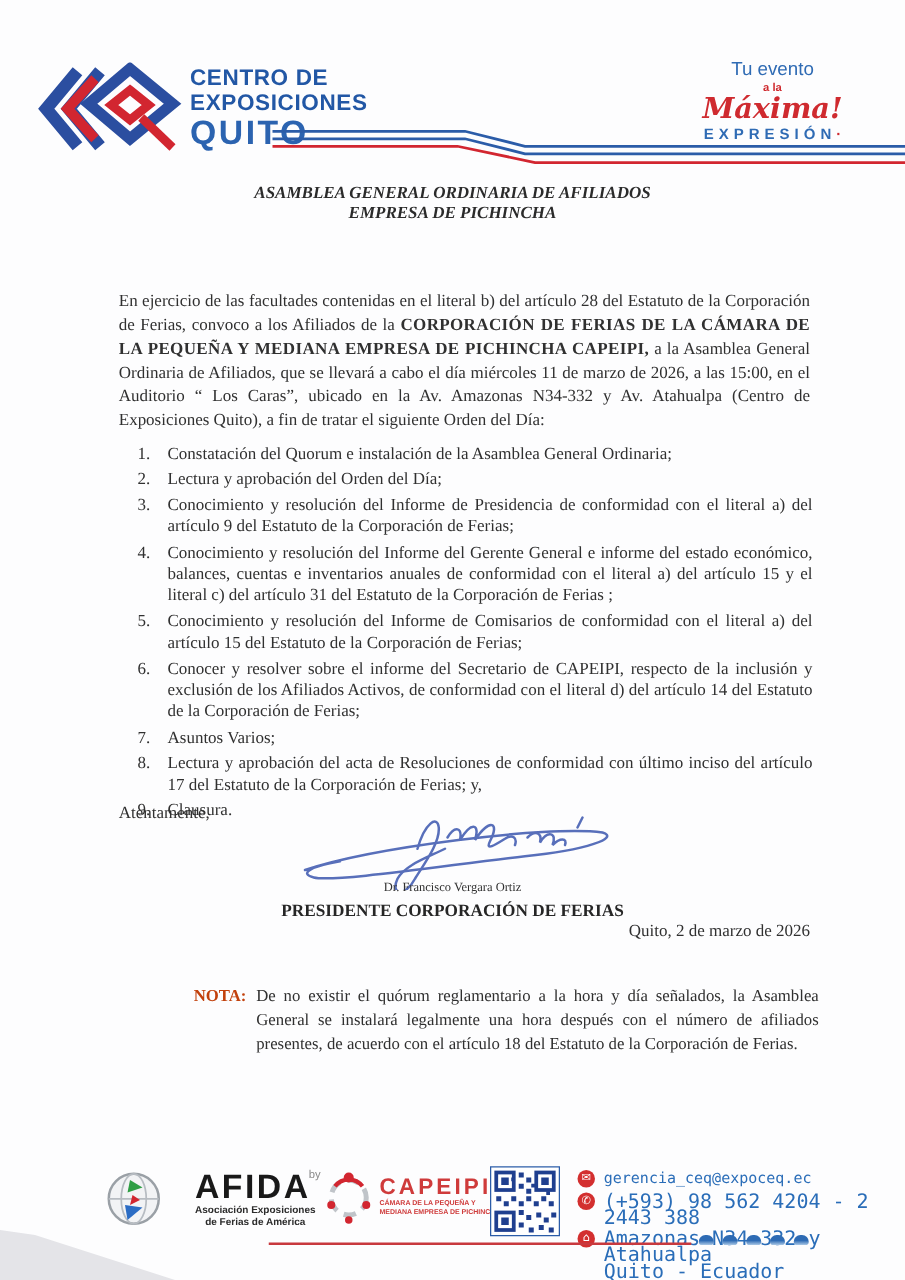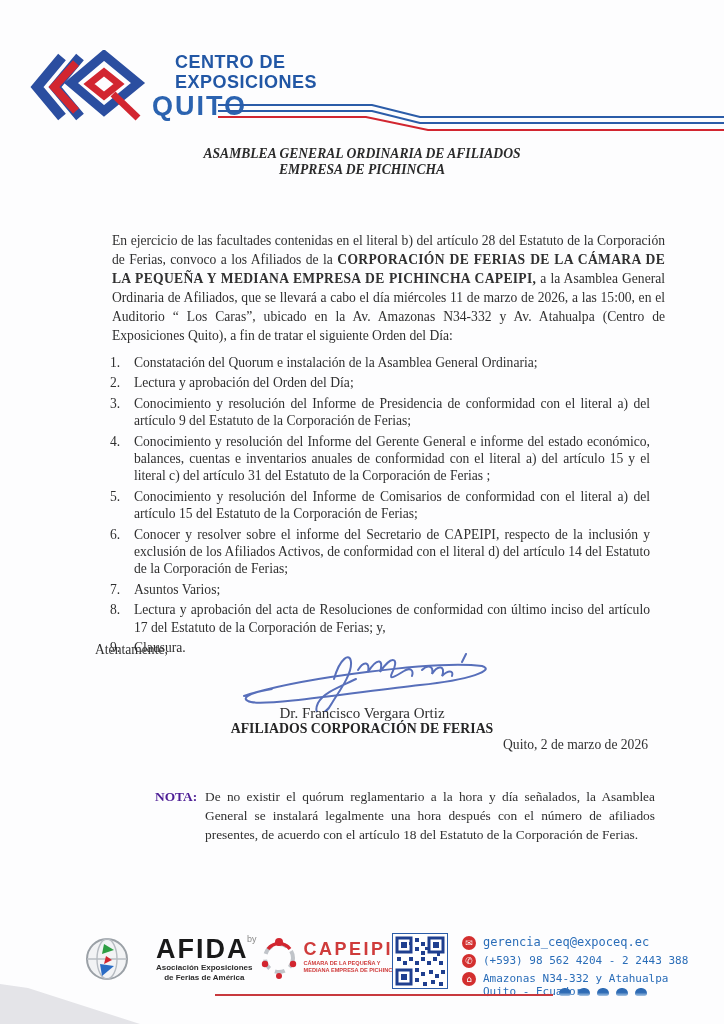--- a/index.html
+++ b/index.html
@@ -2,51 +2,51 @@
 <html><head>
 <meta charset="utf-8">
 <style>
   html,body{margin:0;padding:0;background:#ffffff;}
   .page{position:relative;width:724px;height:1024px;background:#fdfdfe;overflow:hidden;
         font-family:"Liberation Serif",serif;color:#303030;}
   
   .ceq-logo-icon{position:absolute;left:28px;top:50px;}
   .ceq-logo-text{position:absolute;left:152px;top:53px;line-height:1;}
   .ceq-line{font-family:"Liberation Sans",sans-serif;font-weight:bold;color:#2257a5;
-            font-size:18px;letter-spacing:.5px;margin-bottom:2px;margin-left:23px;}
+            font-size:18px;letter-spacing:.5px;margin-bottom:2px;}
   .ceq-quito{font-family:"Liberation Sans",sans-serif;font-weight:bold;color:#2b63b0;
              font-size:27px;letter-spacing:2px;margin-top:1px;}
   .stripes{position:absolute;left:0;top:96px;}
   .tagline{position:absolute;right:26px;top:48px;width:160px;text-align:center;line-height:1.05;}
   .tg-evento{font-family:"Liberation Sans",sans-serif;color:#2f6bb4;font-size:15px;}
   .tg-ala{font-family:"Liberation Sans",sans-serif;color:#cf2a2f;font-size:9px;font-weight:bold;margin-top:2px;}
   .tg-maxima{font-family:"DejaVu Serif",serif;font-style:italic;font-weight:bold;color:#cf2a2f;
              font-size:23px;margin-top:0;}
   .tg-expresion{font-family:"Liberation Sans",sans-serif;color:#2f6bb4;font-weight:bold;
                 font-size:12px;letter-spacing:4px;margin-top:2px;}
   .tg-expresion .reddot{color:#cf2a2f;letter-spacing:0;}
   
   .title-block{position:absolute;left:60px;top:146px;width:604px;text-align:center;
                font-weight:bold;font-size:13.6px;line-height:16.4px;color:#2b2b2b;font-style:italic;}
   .intro{position:absolute;left:95px;top:231px;width:553px;text-align:justify;
-         font-size:13.6px;line-height:19.1px;margin-left:17px;}
+         font-size:13.6px;line-height:19.1px;}
   .intro b{letter-spacing:.3px;}
   .agenda{position:absolute;left:110px;top:354px;width:540px;font-size:13.6px;}
   .agenda-item{display:flex;margin-bottom:3px;line-height:17.4px;}
   .agenda-num{width:24px;flex:0 0 24px;}
   .agenda-text{flex:1;text-align:justify;}
   .salutation{position:absolute;left:95px;top:642px;font-size:13.6px;}
   .signature{position:absolute;left:238px;top:646px;}
-  .signer-name{position:absolute;left:0;top:705px;width:724px;text-align:center;font-size:15px;}
+  .signer-name{position:absolute;left:0;top:705px;width:724px;text-align:center;font-size:10px;}
   .signer-title{position:absolute;left:0;top:721px;width:724px;text-align:center;
                 font-weight:bold;font-size:13.8px;color:#262626;}
   .date-line{position:absolute;right:76px;top:737px;font-size:13.6px;}
   .note{position:absolute;left:155px;top:788px;width:500px;font-size:13.4px;line-height:18.8px;}
   .note-row{display:flex;}
-  .note-label{flex:0 0 50px;font-weight:bold;color:#4c1d95;}
+  .note-label{flex:0 0 50px;font-weight:bold;color:#c2410c;}
   .note-p{flex:1;text-align:justify;}
   .note-p2{margin-left:50px;margin-top:17px;text-align:justify;}
   
   .afida{position:absolute;left:84px;top:936px;display:flex;align-items:center;gap:18px;}
   .afida-txt{margin-left:8px;line-height:1;}
   .afida-name{font-family:"Liberation Sans",sans-serif;font-weight:bold;color:#191919;
               font-size:27px;letter-spacing:2px;}
   .afida-tag{font-family:"Liberation Sans",sans-serif;font-weight:bold;color:#2c2c2c;
              font-size:8px;text-align:center;line-height:1.15;}
   .capeipi{position:absolute;left:247px;top:934px;display:flex;align-items:center;}
@@ -58,21 +58,21 @@
   .capeipi-tag{font-family:"Liberation Sans",sans-serif;font-weight:bold;color:#cf3b3b;
                font-size:5.6px;line-height:1.25;margin-top:2px;}
   .qr{position:absolute;left:392px;top:933px;}
   .contact{position:absolute;left:462px;top:936px;font-family:"DejaVu Sans Mono",monospace;
            color:#2a6db8;}
   .contact-row{display:flex;align-items:flex-start;margin-bottom:4px;}
   .cicon{flex:0 0 14px;width:14px;height:14px;border-radius:50%;background:#d32f2f;color:#ffffff;
          font-size:9px;line-height:14px;text-align:center;margin-right:7px;
          font-family:"DejaVu Sans",sans-serif;}
   .ctext{font-size:12px;line-height:13px;}
-  .ctext.small{font-size:11px;}
+  .ctext.small{font-size:16px;}
   .footer-redline{position:absolute;left:215px;top:994px;width:338px;height:2px;background:#c8393e;}
   .social{position:absolute;left:559px;top:988px;display:flex;gap:7px;}
   .social .dot{width:12px;height:8px;border-radius:6px 6px 3px 3px;
                background:linear-gradient(#2e6bb4 55%,#aac8e6);}
   .scan-corner{position:absolute;left:0;top:984px;width:140px;height:40px;
                background:#e4e4e8;clip-path:polygon(0 0,20% 10%,100% 100%,0 100%);}
 </style>
 </head>
 <body>
 
@@ -93,20 +93,26 @@
     <div class="ceq-line">EXPOSICIONES</div>
     <div class="ceq-quito">QUITO</div>
   </div>
 
   <svg class="stripes" width="724" height="44" viewBox="0 0 724 44">
     <polyline points="218,9 372,9 420,21 724,21" fill="none" stroke="#2b5ca8" stroke-width="2.2"></polyline>
     <polyline points="218,15 372,15 420,27 724,27" fill="none" stroke="#2b5ca8" stroke-width="2.2"></polyline>
     <polyline points="218,21 366,21 428,34 724,34" fill="none" stroke="#d22630" stroke-width="2.2"></polyline>
   </svg>
 
+  <div class="tagline">
+    <div class="tg-evento">Tu evento</div>
+    <div class="tg-ala">a la</div>
+    <div class="tg-maxima">Máxima!</div>
+    <div class="tg-expresion"><span>EXPRESIÓN</span><span class="reddot">·</span></div>
+  </div>
 
   <div class="title-block">
     <div>ASAMBLEA GENERAL ORDINARIA DE AFILIADOS</div>
     <div>EMPRESA DE PICHINCHA</div>
   </div>
 
   <div class="intro">
     <span>En ejercicio de las facultades contenidas en el literal b) del artículo 28 del Estatuto de la Corporación de Ferias, convoco a los Afiliados de la </span><b>CORPORACIÓN DE FERIAS DE LA CÁMARA DE LA PEQUEÑA Y MEDIANA EMPRESA DE PICHINCHA CAPEIPI,</b><span> a la Asamblea General Ordinaria de Afiliados, que se llevará a cabo el día miércoles 11 de marzo de 2026,  a las 15:00, en el Auditorio “ Los Caras”, ubicado en la Av. Amazonas N34-332 y Av. Atahualpa (Centro de Exposiciones Quito), a fin de tratar el siguiente Orden del Día:</span>
   </div>
 
@@ -155,21 +161,21 @@
     <g fill="none" stroke="#4a63b5" stroke-width="2" stroke-linecap="round" opacity="0.92">
       <path d="M6,50 C60,32 200,14 244,20 C258,24 232,34 182,39 C120,46 30,60 13,56 C1,53 10,47 34,43"></path>
       <path d="M96,33 C102,12 112,6 113,16 C114,28 102,44 94,57 C86,72 74,70 80,57 C86,46 104,40 118,33"></path>
       <path d="M120,24 C126,14 132,16 130,26 C140,10 146,14 142,26 C154,8 162,12 154,27 C150,35 158,30 166,25 C172,21 176,24 174,30"></path>
       <path d="M184,24 C190,18 196,20 194,28 C200,18 208,20 204,30 C210,24 216,24 214,30"></path>
       <path d="M224,16 L228,8"></path>
     </g>
   </svg>
 
   <div class="signer-name">Dr. Francisco Vergara Ortiz</div>
-  <div class="signer-title">AFILIADOS CORPORACIÓN DE FERIAS</div>
+  <div class="signer-title">PRESIDENTE CORPORACIÓN DE FERIAS</div>
   <div class="date-line">Quito, 2 de marzo de 2026</div>
 
   <div class="note">
     <div class="note-row">
       <span class="note-label">NOTA:</span>
       <span class="note-p">De no existir el quórum reglamentario a la hora y día señalados, la Asamblea General se instalará legalmente una hora después con el número de afiliados presentes, de acuerdo con el artículo 18 del Estatuto de la Corporación de Ferias.</span>
     </div>
   </div>
 
   <div class="afida">

